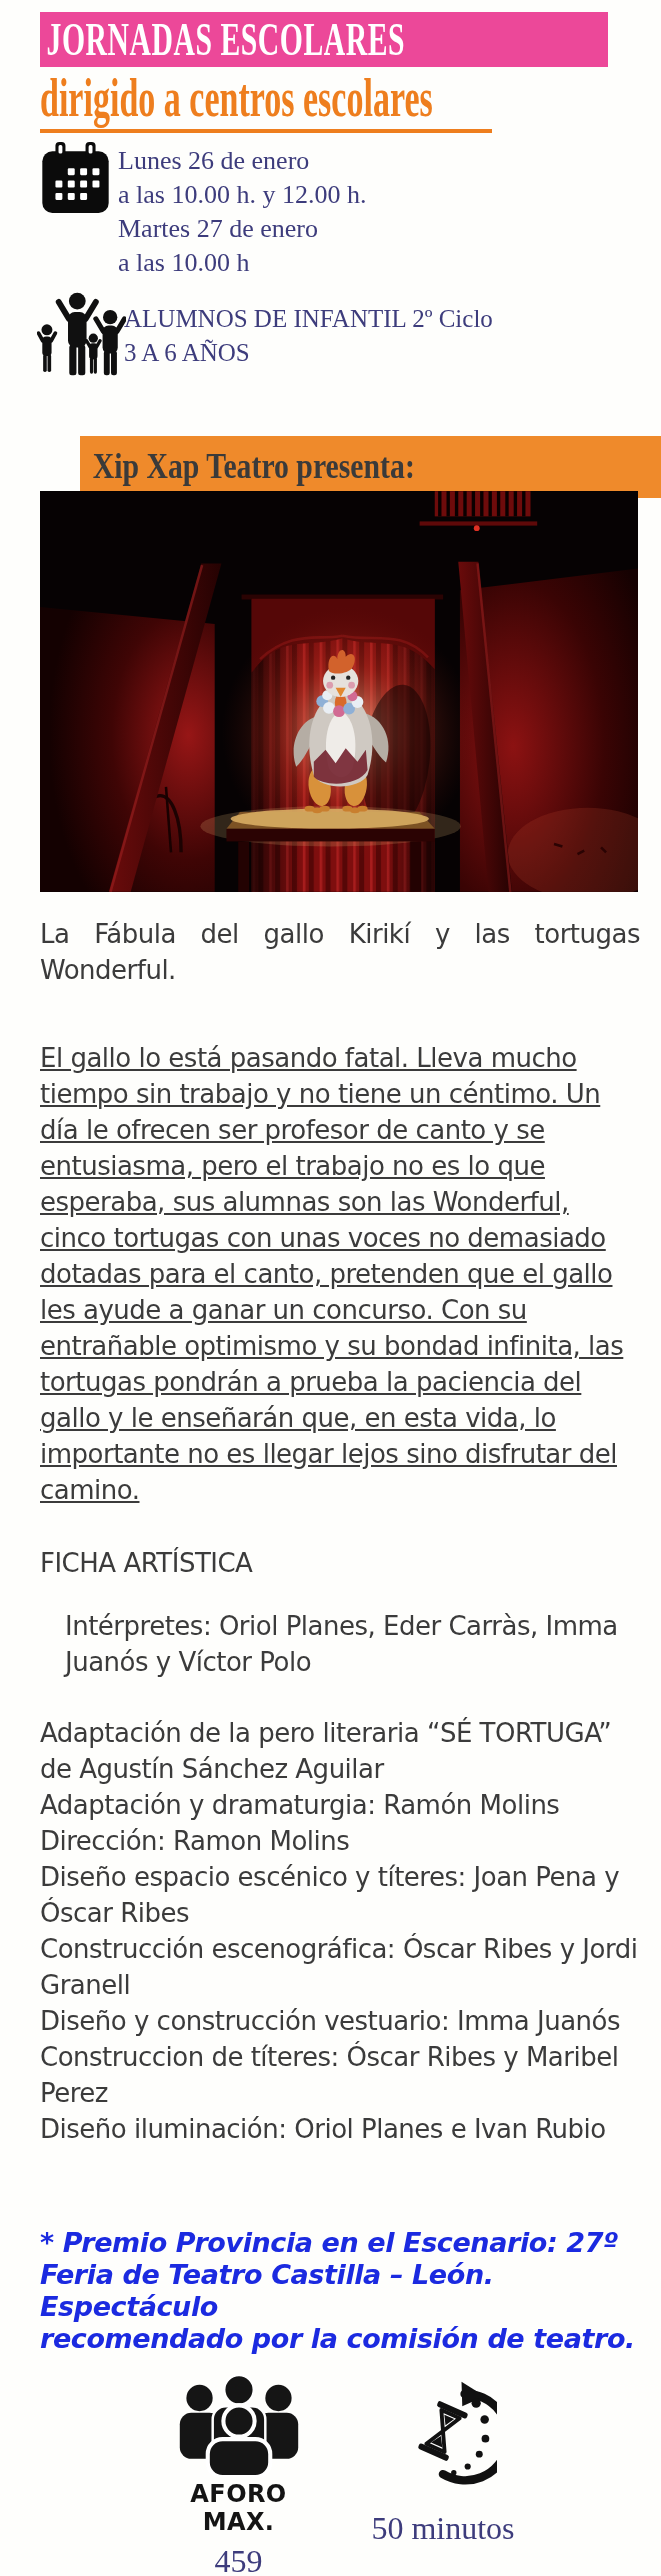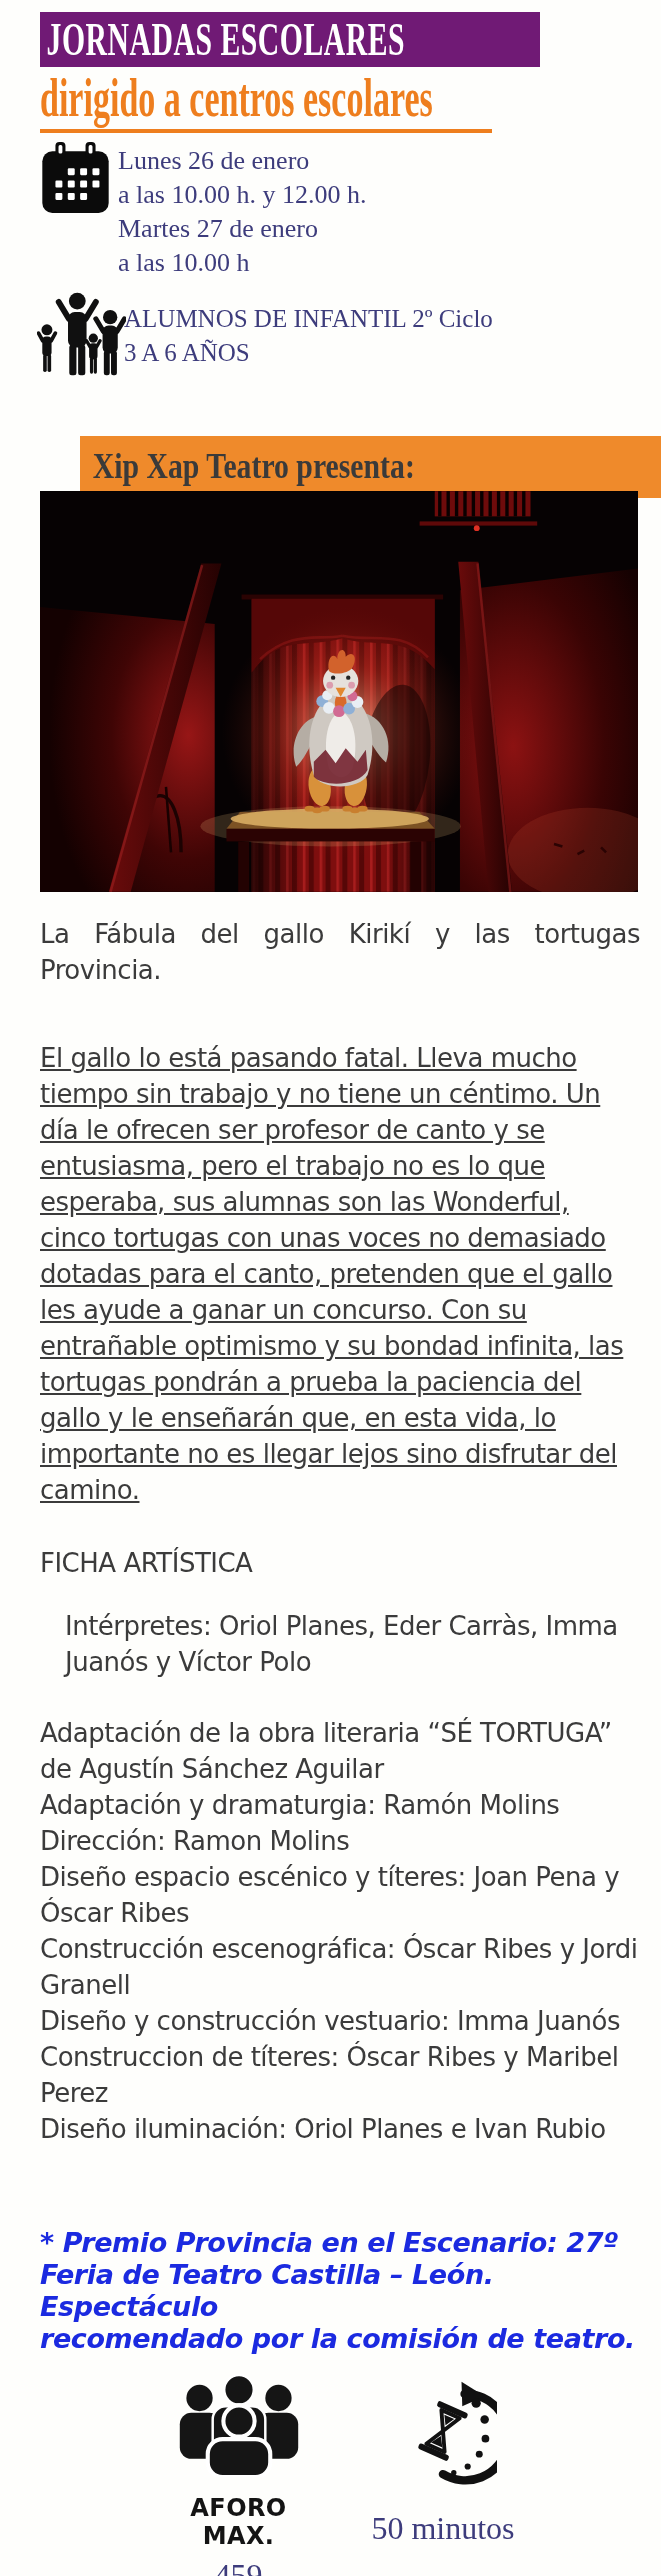--- a/index.html
+++ b/index.html
@@ -1,20 +1,20 @@
 <!DOCTYPE html>
 <html style="font-size:13.4px"><head>
 <meta charset="utf-8">
 <style>
   html,body{margin:0;padding:0;background:#ffffff;}
   .page{position:relative;width:661px;height:2576px;background:#fefefc;overflow:hidden;
         font-family:"DejaVu Sans", sans-serif;color:#3b3b3b;}
 
   
-  .green-bar{position:absolute;left:40px;top:11.8px;width:500px;height:55px;background:#701a75;
+  .green-bar{position:absolute;left:40px;top:11.8px;width:568px;height:55px;background:#ec4899;
              display:flex;align-items:center;}
   .green-title{color:#ffffff;font-family:"Liberation Serif",serif;font-weight:bold;font-size:45px;
                white-space:nowrap;display:inline-block;transform:scale(0.66,1.05);
                transform-origin:0 50%;padding-left:10px;letter-spacing:0.8px;}
   .subtitle-wrap{position:absolute;left:40px;top:67px;height:62px;}
   .subtitle{color:#ee7e1e;font-family:"Liberation Serif",serif;font-weight:bold;font-size:54px;
             white-space:nowrap;display:inline-block;transform:scale(0.63,1);transform-origin:0 0;}
   .subtitle-underline{position:absolute;left:40px;top:129px;width:452px;height:4.2px;background:#ee7e1e;}
 
   
@@ -42,21 +42,21 @@
   .ficha-heading{margin-top:37px;}
   .interpretes{margin-top:27px;margin-left:25px;}
   .credits{margin-top:35px;}
 
   
   .award{position:absolute;left:40px;top:2227px;width:600px;font-weight:bold;font-style:italic;
          font-size:27px;line-height:32px;letter-spacing:-0.4px;color:#1b2ae0;}
 
   
   .capacity{position:absolute;left:158px;top:2370px;width:161px;text-align:center;}
-  .capacity-label{margin-top:14px;font-weight:bold;font-size:24px;color:#141414;letter-spacing:0.4px;}
+  .capacity-label{margin-top:0;font-weight:bold;font-size:24px;color:#141414;letter-spacing:0.4px;}
   .capacity-value{margin-top:6.7px;font-family:"Liberation Serif",serif;font-size:32px;color:#3d3c7c;}
   .duration{position:absolute;left:359px;top:2377px;width:168px;text-align:center;}
   .duration-value{margin-top:22px;font-family:Liberation Serif, serif;font-size:32px;color:#3d3c7c;}
 </style>
 </head>
 <body>
 
 <div class="page">
 
   <div class="green-bar">
@@ -256,26 +256,26 @@
       </g>
 
       <path d="M192,86 L216,86 L108,477 L82,477 Z" fill="url(#post)"></path>
       <path d="M193,88 L84,477" stroke="#a32222" stroke-width="3" opacity="0.55" fill="none"></path>
       <path d="M498,84 L522,84 L562,477 L534,477 Z" fill="url(#post)"></path>
       <path d="M521,86 L560,477" stroke="#a32222" stroke-width="3" opacity="0.5" fill="none"></path>
     </svg>
   </div>
 
   <div class="copy">
-    <div class="show-title">La Fábula del gallo Kirikí y las tortugas Provincia.</div>
+    <div class="show-title">La Fábula del gallo Kirikí y las tortugas Wonderful.</div>
     <div class="synopsis">El gallo lo está pasando fatal. Lleva mucho tiempo sin trabajo y no tiene un céntimo. Un día le ofrecen ser profesor de canto y se entusiasma, pero el trabajo no es lo que esperaba, sus alumnas son las Wonderful, cinco tortugas con unas voces no demasiado dotadas para el canto, pretenden que el gallo les ayude a ganar un concurso. Con su entrañable optimismo y su bondad infinita, las tortugas pondrán a prueba la paciencia del gallo y le enseñarán que, en esta vida, lo importante no es llegar lejos sino disfrutar del camino.</div>
     <div class="ficha-heading">FICHA ARTÍSTICA</div>
     <div class="interpretes">Intérpretes: Oriol Planes, Eder Carràs, Imma Juanós y Víctor Polo</div>
     <div class="credits">
-      <div>Adaptación de la obra literaria “SÉ TORTUGA” de Agustín Sánchez Aguilar</div>
+      <div>Adaptación de la pero literaria “SÉ TORTUGA” de Agustín Sánchez Aguilar</div>
       <div>Adaptación y dramaturgia: Ramón Molins</div>
       <div>Dirección: Ramon Molins</div>
       <div>Diseño espacio escénico y títeres: Joan Pena y Óscar Ribes</div>
       <div>Construcción escenográfica: Óscar Ribes y Jordi Granell</div>
       <div>Diseño y construcción vestuario: Imma Juanós</div>
       <div>Construccion de títeres: Óscar Ribes y Maribel Perez</div>
       <div>Diseño iluminación: Oriol Planes e Ivan Rubio</div>
     </div>
   </div>
 

